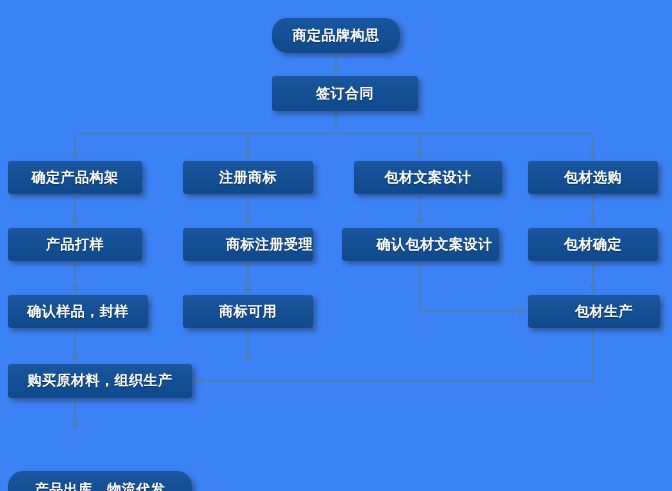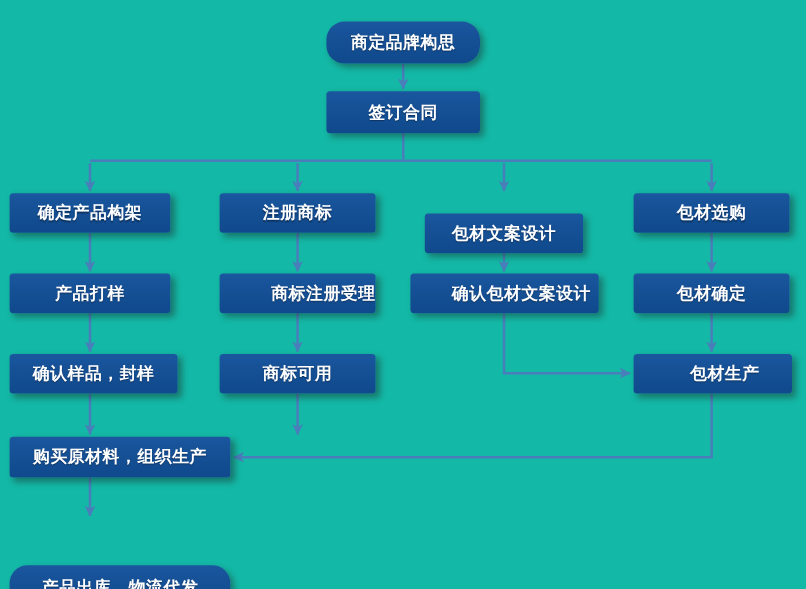--- a/index.html
+++ b/index.html
@@ -2,21 +2,21 @@
 <html><head>
 <meta charset="utf-8">
 <style>
   html,body{margin:0;padding:0;}
   body{
     width:672px;height:491px;
     background:#ffffff;
     font-family:"Liberation Sans","DejaVu Sans",sans-serif;
     overflow:hidden;
   }
-  #canvas{position:relative;width:672px;height:491px;background:#14b8a6;}
+  #canvas{position:relative;width:672px;height:491px;background:#3b82f6;}
 
   
   #wires{position:absolute;left:0;top:0;width:672px;height:491px;}
 
   
   .node{
     position:absolute;
     box-sizing:border-box;
     background:linear-gradient(180deg,#1a579f 0%,#154f94 48%,#104a8d 100%);
     color:#ffffff;
@@ -74,33 +74,33 @@
       <path d="M593,328 L593,381 L195,381"></path>
     </g>
 
     <path d="M75,134 L593,134" fill="none" stroke="#4a7ebb" stroke-width="2.1"></path>
   </svg>
 
   <div class="node pill" style="left:272px;top:18px;width:128px;height:35px;">
     <span class="lbl">商定品牌构思</span>
   </div>
 
-  <div class="node" style="left:272px;top:76px;width:128px;height:35px;">
+  <div class="node" style="left:272px;top:76px;width:146px;height:35px;">
     <span class="lbl">签订合同</span>
   </div>
 
   <div class="node" style="left:8px;top:161px;width:134px;height:33px;">
     <span class="lbl">确定产品构架</span>
   </div>
 
   <div class="node" style="left:183px;top:161px;width:130px;height:33px;">
     <span class="lbl">注册商标</span>
   </div>
 
-  <div class="node" style="left:354px;top:161px;width:132px;height:33px;margin-top:17px;">
+  <div class="node" style="left:354px;top:161px;width:148px;height:33px;">
     <span class="lbl">包材文案设计</span>
   </div>
 
   <div class="node" style="left:528px;top:161px;width:130px;height:33px;align-items:center;">
     <span class="lbl">包材选购</span>
   </div>
 
   <div class="node" style="left:8px;top:228px;width:134px;height:33px;">
     <span class="lbl">产品打样</span>
   </div>

